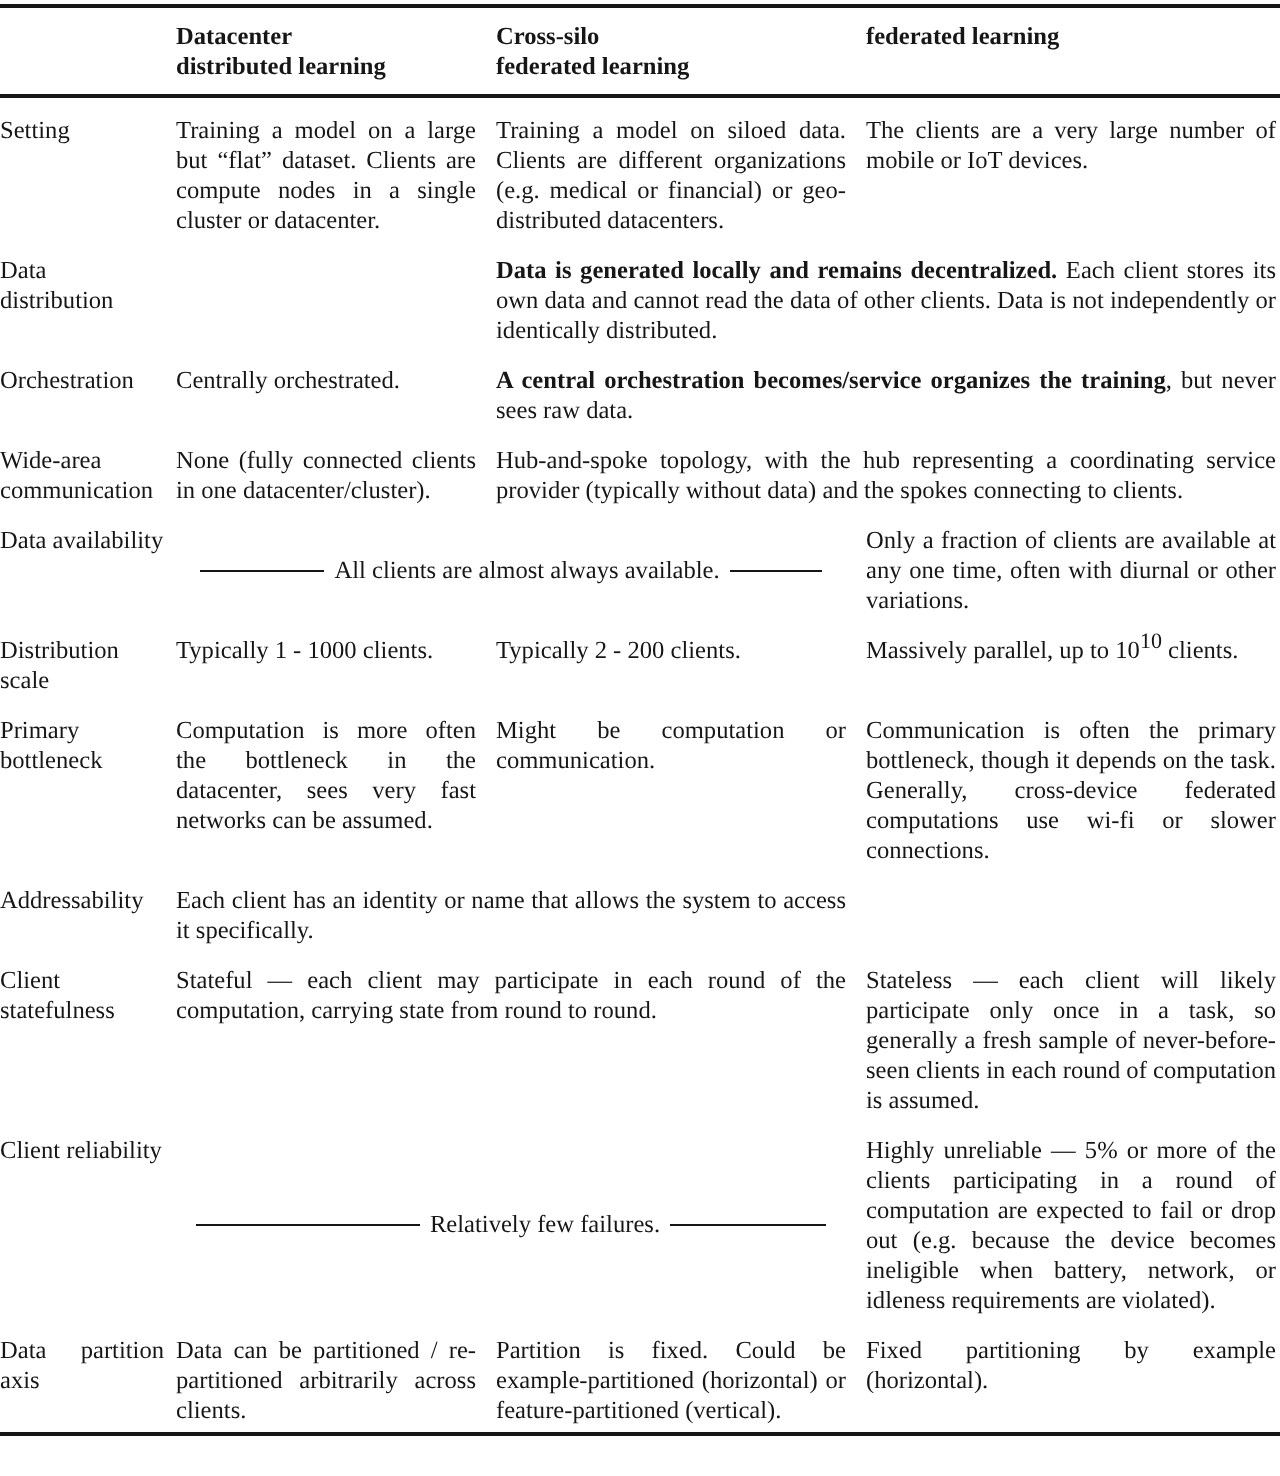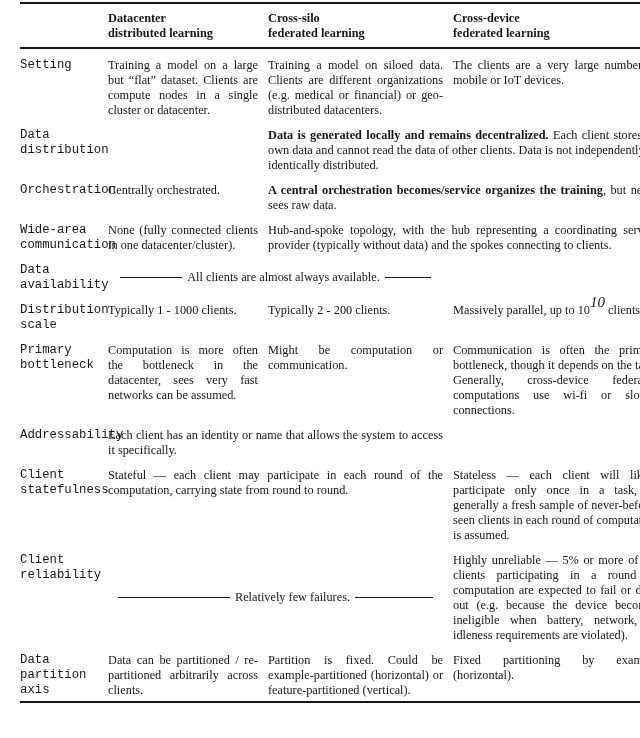--- a/index.html
+++ b/index.html
@@ -3,37 +3,37 @@
 <meta charset="utf-8">
 <style>
   * { margin:0; padding:0; box-sizing:border-box; }
   html,body { background:#ffffff; }
   body {
     width:640px; height:738px; overflow:hidden;
     font-family:"Liberation Serif","DejaVu Serif",serif;
     color:#161616;
     -webkit-font-smoothing:antialiased;
   }
-  .page { width:528px; padding-top:2px;margin-left:20px; }
+  .page { width:528px; padding-top:2px; }
   .rule { width:640px; background:#161616; }
   .rule-top { height:2px; }
   .rule-mid { height:1.5px; }
   .rule-bottom { height:2px; }
 
   .row {
     display:grid;
     grid-template-columns:88px 160px 185px 207px;
     font-size:12.3px; line-height:15px;
     margin-bottom:10px;
   }
   .header-row { margin:0; padding:7px 0 6px 0; }
   .body { padding-top:9px; padding-bottom:3px; }
   .body .row:last-child { margin-bottom:0; }
 
-  .g1 { grid-column:1;font-family:Liberation Mono, monospace; }
+  .g1 { grid-column:1; }
   .g2 { grid-column:2; }
   .g3 { grid-column:3; }
   .g4 { grid-column:4; }
   .g23 { grid-column:2 / 4; }
   .g34 { grid-column:3 / 5; }
 
   .cell { text-align:justify; padding-right:10px; }
   .cell.last, .g34 { padding-right:2px; }
   .label { text-align:justify; padding-right:6px; }
   .head { font-weight:bold; text-align:left; padding-right:8px; }
@@ -43,40 +43,39 @@
   .dashcell {
     display:flex; align-items:center; justify-content:center;
     padding-right:10px; text-align:center;
   }
   .dashline { height:0; border-top:1.3px solid #161616; flex:0 0 auto; }
   .dl-avail-left  { width:62px;  margin-right:5px; }
   .dl-avail-right { width:46px;  margin-left:5px; }
   .dl-rel-left    { width:112px; margin-right:5px; }
   .dl-rel-right   { width:78px;  margin-left:5px; }
 
-  sup { font-size:15px; line-height:0; vertical-align:baseline; position:relative; top:-0.45em;font-style:italic; }
+  sup { font-size:11px; line-height:0; vertical-align:baseline; position:relative; top:-0.45em; }
 </style>
 </head>
 <body>
 
 <div class="page">
   <div class="rule rule-top"></div>
 
   <div class="row header-row">
     <div class="g1"></div>
     <div class="g2 head">
       <div>Datacenter</div>
       <div>distributed learning</div>
     </div>
     <div class="g3 head">
       <div>Cross-silo</div>
       <div>federated learning</div>
     </div>
     <div class="g4 head">
-      <div>Cross-device</div>
       <div>federated learning</div>
     </div>
   </div>
 
   <div class="rule rule-mid"></div>
 
   <div class="body">
 
     <div class="row">
       <div class="g1 label">Setting</div>
@@ -102,20 +101,21 @@
       <div class="g34 cell">Hub-and-spoke topology, with the hub representing a coordinating service provider (typically without data) and the spokes connecting to clients.</div>
     </div>
 
     <div class="row">
       <div class="g1 label">Data availability</div>
       <div class="g23 dashcell">
         <span class="dashline dl-avail-left"></span>
         <span>All clients are almost always available.</span>
         <span class="dashline dl-avail-right"></span>
       </div>
+      <div class="g4 cell last">Only a fraction of clients are available at any one time, often with diurnal or other variations.</div>
     </div>
 
     <div class="row">
       <div class="g1 label">Distribution scale</div>
       <div class="g2 cell">Typically 1 - 1000 clients.</div>
       <div class="g3 cell">Typically 2 - 200 clients.</div>
       <div class="g4 cell last"><span>Massively parallel, up to 10</span><sup>10</sup><span> clients.</span></div>
     </div>
 
     <div class="row">

